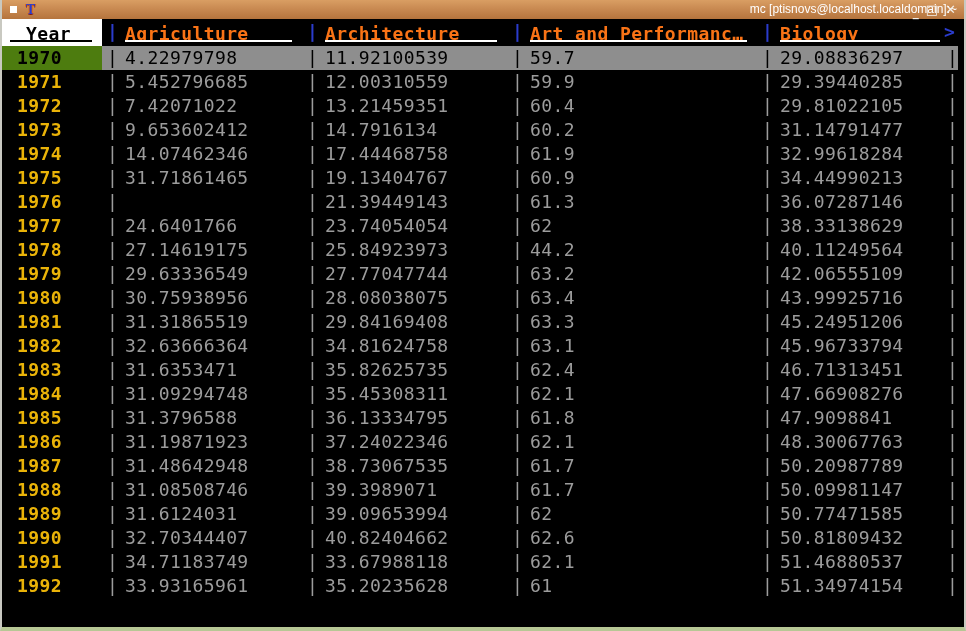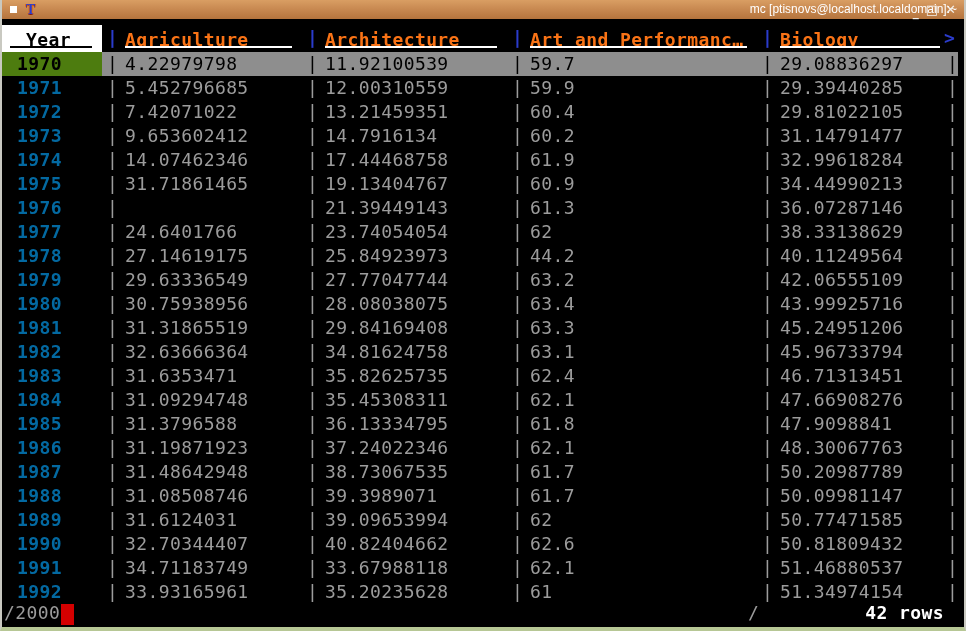--- a/index.html
+++ b/index.html
@@ -39,21 +39,21 @@
   .tb-btn { color:#f4f0ea; font-size:12px; line-height:12px; cursor:default;
             font-family:"DejaVu Sans", sans-serif; }
   .tb-btn.min   { transform:translateY(2px); font-weight:bold; }
   .tb-btn.max   { font-size:13px; }
   .tb-btn.close { font-size:13px; }
   
   .terminal {
     position:absolute; top:19px; left:0; right:0; bottom:0;
     background:#000; color:#9c9c9c;
     font-size:18px; letter-spacing:0.4px;
-    padding-top:6px;
+    padding-top:0;
   }
   .trow { display:flex; height:24px; line-height:24px; white-space:nowrap; }
   .hrow { height:27px; line-height:25px; }
   .cell { display:flex; overflow:hidden; }
   .c-year { width:100px; flex:none; }
   .c-agri { width:200px; flex:none; }
   .c-arch { width:205px; flex:none; }
   .c-art  { width:250px; flex:none; }
   .c-bio  { width:185px; flex:none; }
   .c-tail { flex:1; }
@@ -62,21 +62,21 @@
   
   .hrow .c-year { background:#ffffff; color:#000; }
   .ylabel { flex:1; margin:2px 10px 4px 8px; padding-left:16px;
             border-bottom:2px solid #000; font-weight:bold; color:#000; }
   .hrow .sep { color:#2b3ccc; font-weight:bold; }
   .hlabel { flex:1; margin:2px 10px 4px 5px; border-bottom:2px solid #fff;
             color:#f97316; font-weight:bold; overflow:hidden; }
   .hlabel.last { margin-right:2px; }
   .more-ind { color:#2b3ccc; font-weight:bold; margin-left:2px; }
   
-  .yval { margin-left:15px; font-weight:bold; color:#0369a1; }
+  .yval { margin-left:15px; font-weight:bold; color:#eab308; }
   .row .val { color:#9c9c9c; }
   .cursor-row .c-year { background:#4d7c0f; }
   .cursor-row .yval { color:#000000; }
   .cursor-row .c-agri, .cursor-row .c-arch, .cursor-row .c-art,
   .cursor-row .c-bio { background:#8e8e8e; }
   .cursor-row .c-tail { background:linear-gradient(to right,#8e8e8e 0,#8e8e8e 16px,#000 16px); }
   .cursor-row .val, .cursor-row .sep { color:#000000; }
   
   .status {
     position:absolute; left:0; right:0; bottom:0; height:26px;
@@ -703,23 +703,15 @@
         <div class="cell c-bio">
             <span class="sep">|</span>
             <span class="val">51.34974154</span>
           </div>
         <div class="cell c-tail">
             <span class="sep">|</span>
           </div>
       </div>
     </div>
 
-    <div class="status">
-      <span class="search-area">
-        <span class="search-text">/2000</span>
-        <span class="block-cursor"></span>
-      </span>
-      <span class="status-mid">/</span>
-      <span class="row-count">42 rows</span>
-    </div>
 
   </div>
 </div>
 
 </body></html>

